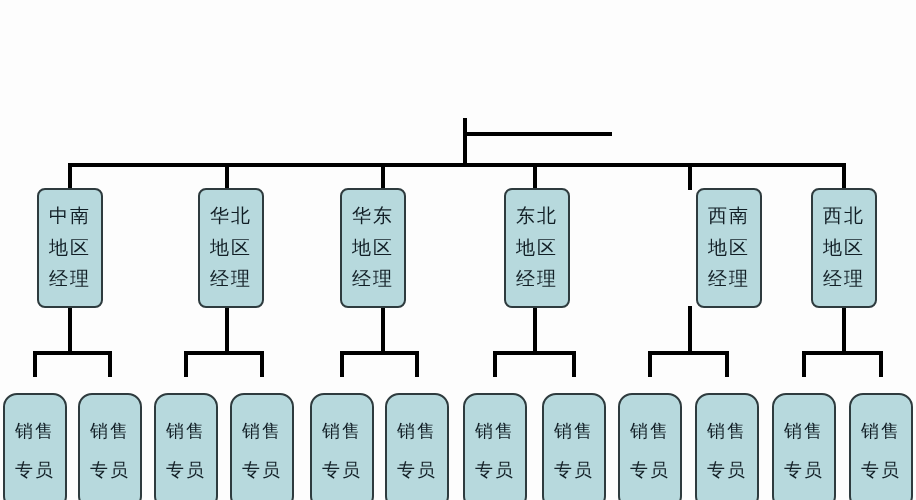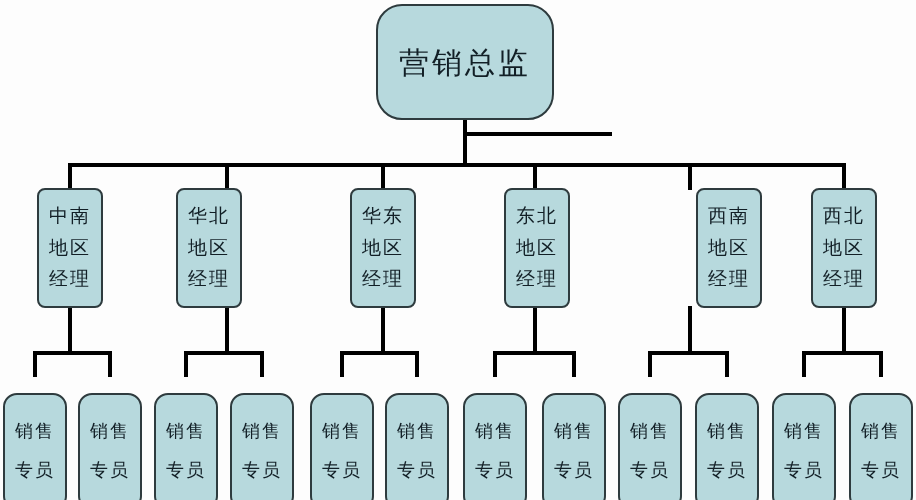--- a/index.html
+++ b/index.html
@@ -122,36 +122,33 @@
       <line x1="650" y1="351" x2="650" y2="377"></line>
       <line x1="727" y1="351" x2="727" y2="377"></line>
 
       <line x1="844" y1="306" x2="844" y2="355"></line>
       <line x1="804" y1="353" x2="881" y2="353"></line>
       <line x1="804" y1="351" x2="804" y2="377"></line>
       <line x1="881" y1="351" x2="881" y2="377"></line>
     </g>
   </svg>
 
-  <div class="node node-root">
-    <span>营销总监</span>
-  </div>
 
 
   <div class="node node-manager" style="left:37px">
     <span>中南</span>
     <span>地区</span>
     <span>经理</span>
   </div>
-  <div class="node node-manager" style="left:176px">
+  <div class="node node-manager" style="left:198px">
     <span>华北</span>
     <span>地区</span>
     <span>经理</span>
   </div>
-  <div class="node node-manager" style="left:350px">
+  <div class="node node-manager" style="left:340px">
     <span>华东</span>
     <span>地区</span>
     <span>经理</span>
   </div>
   <div class="node node-manager" style="left:504px">
     <span>东北</span>
     <span>地区</span>
     <span>经理</span>
   </div>
   <div class="node node-manager" style="left:696px">

